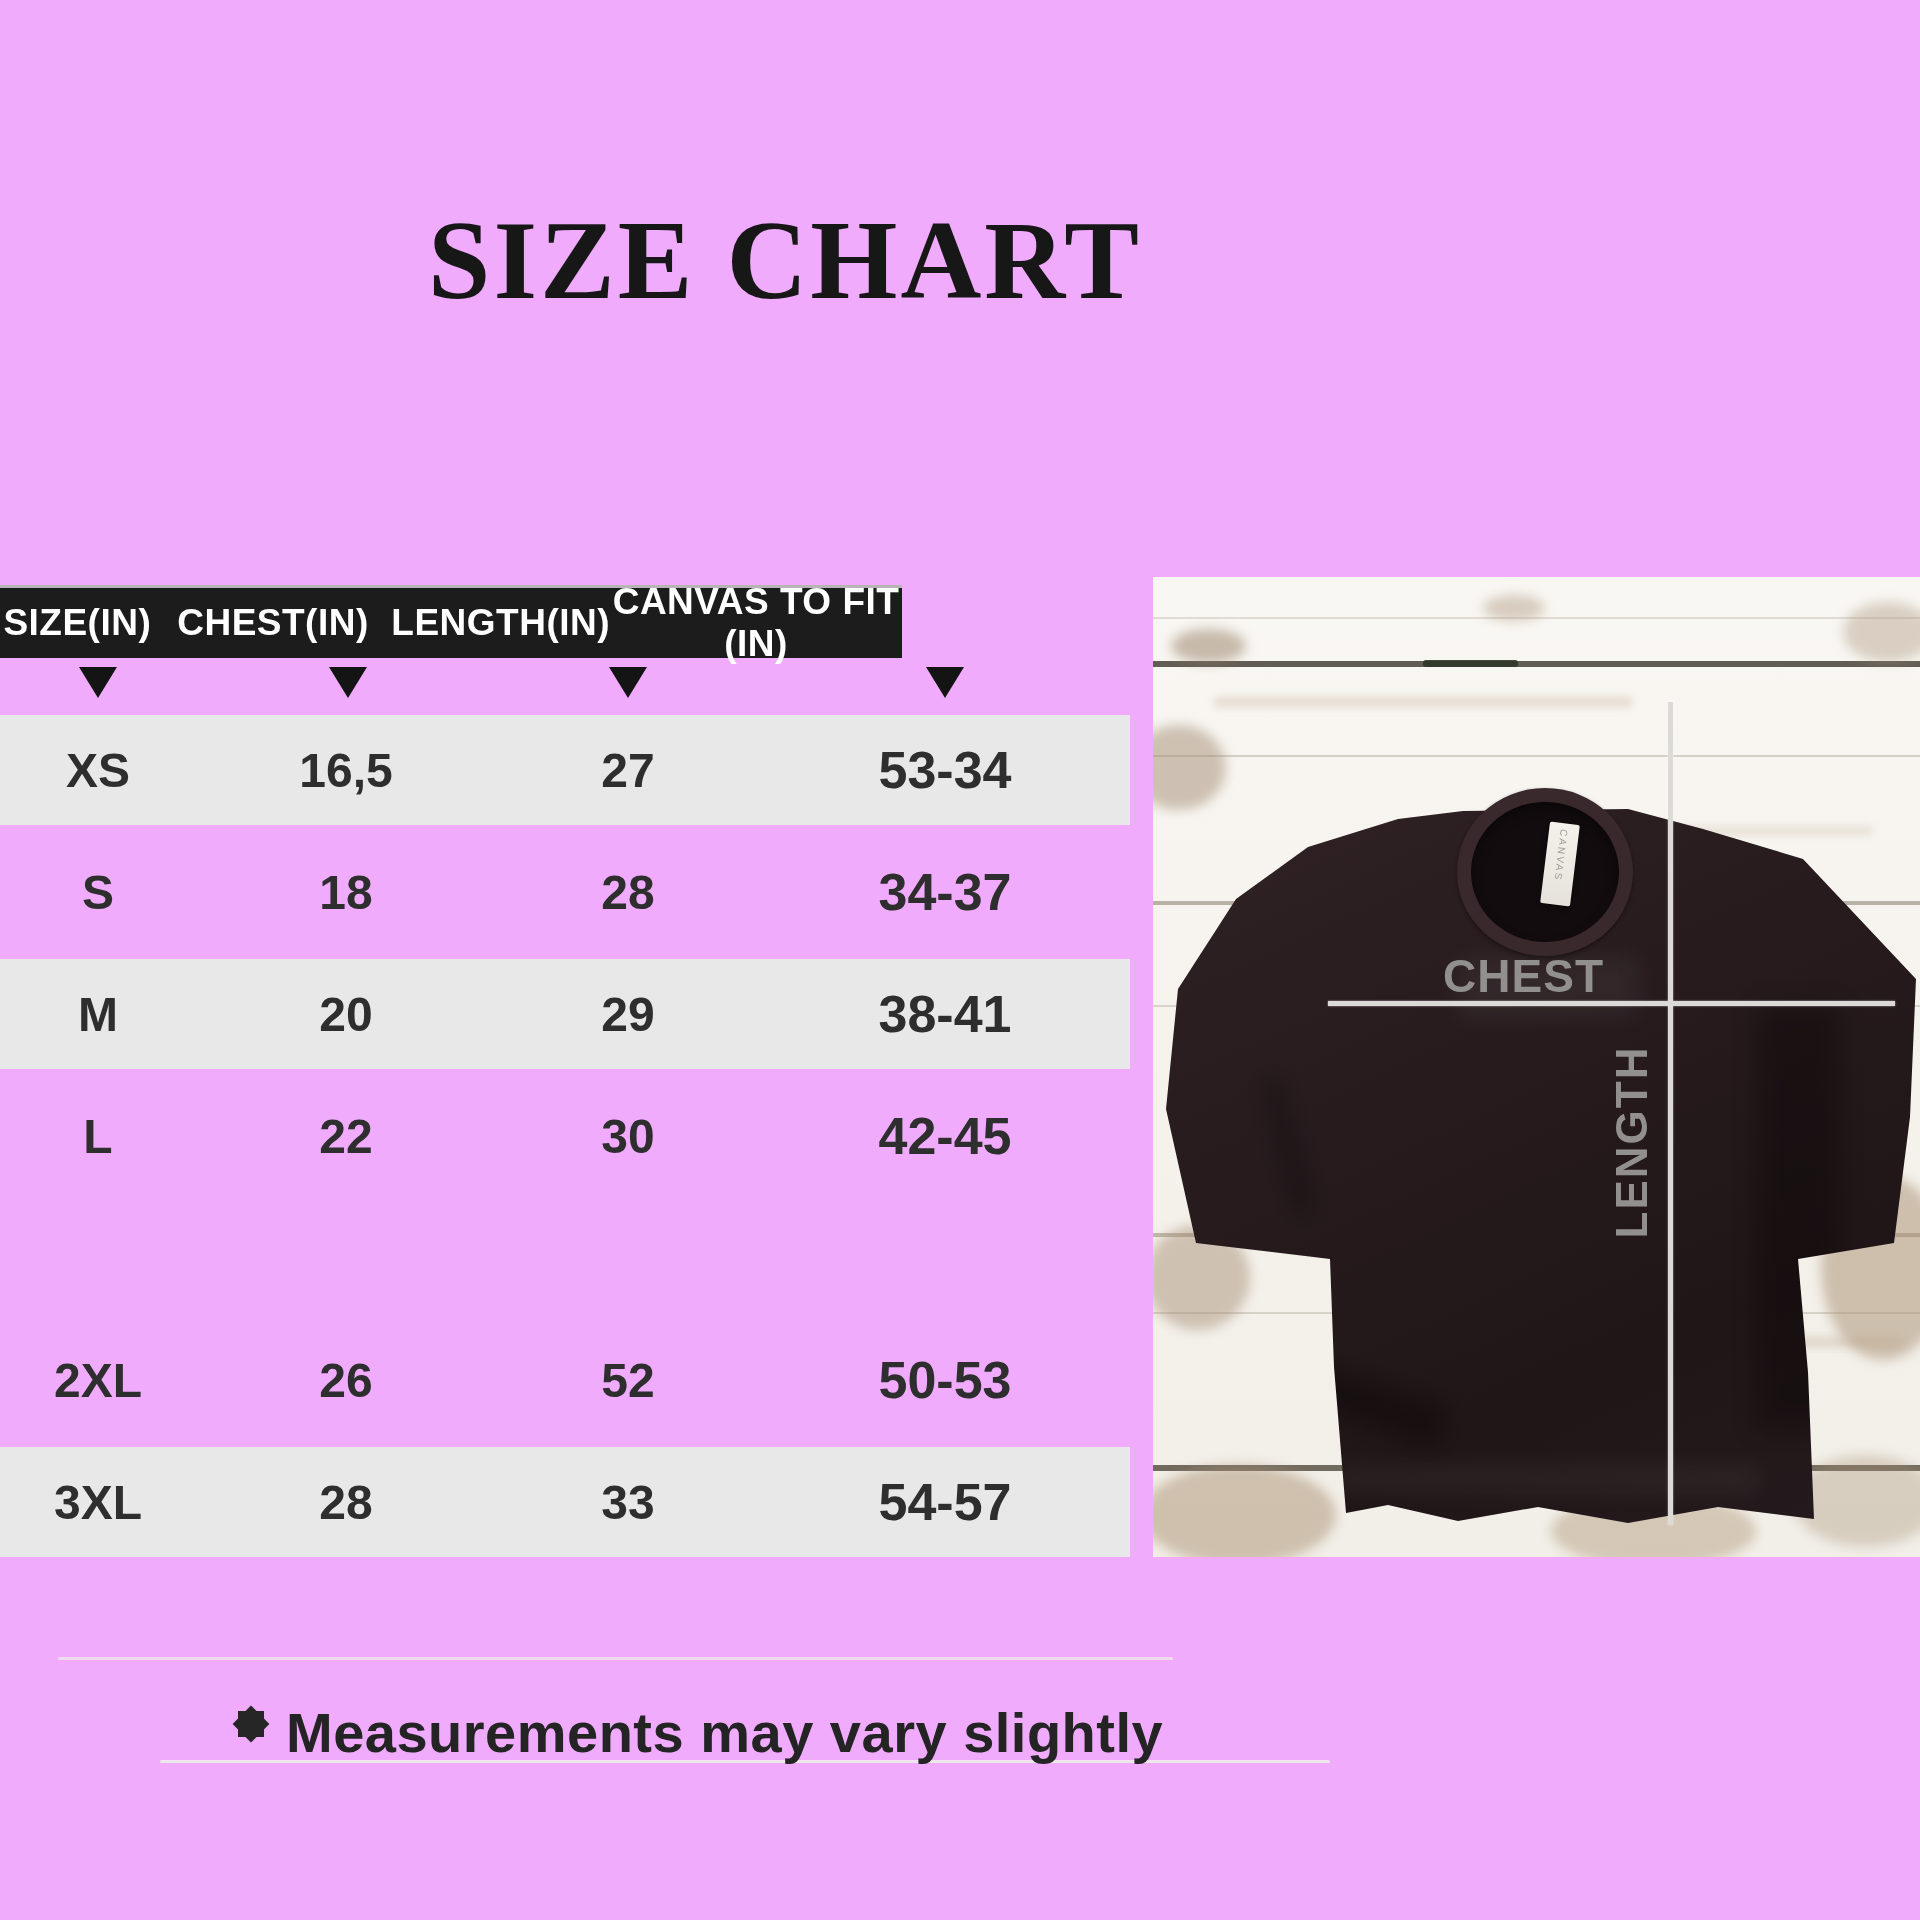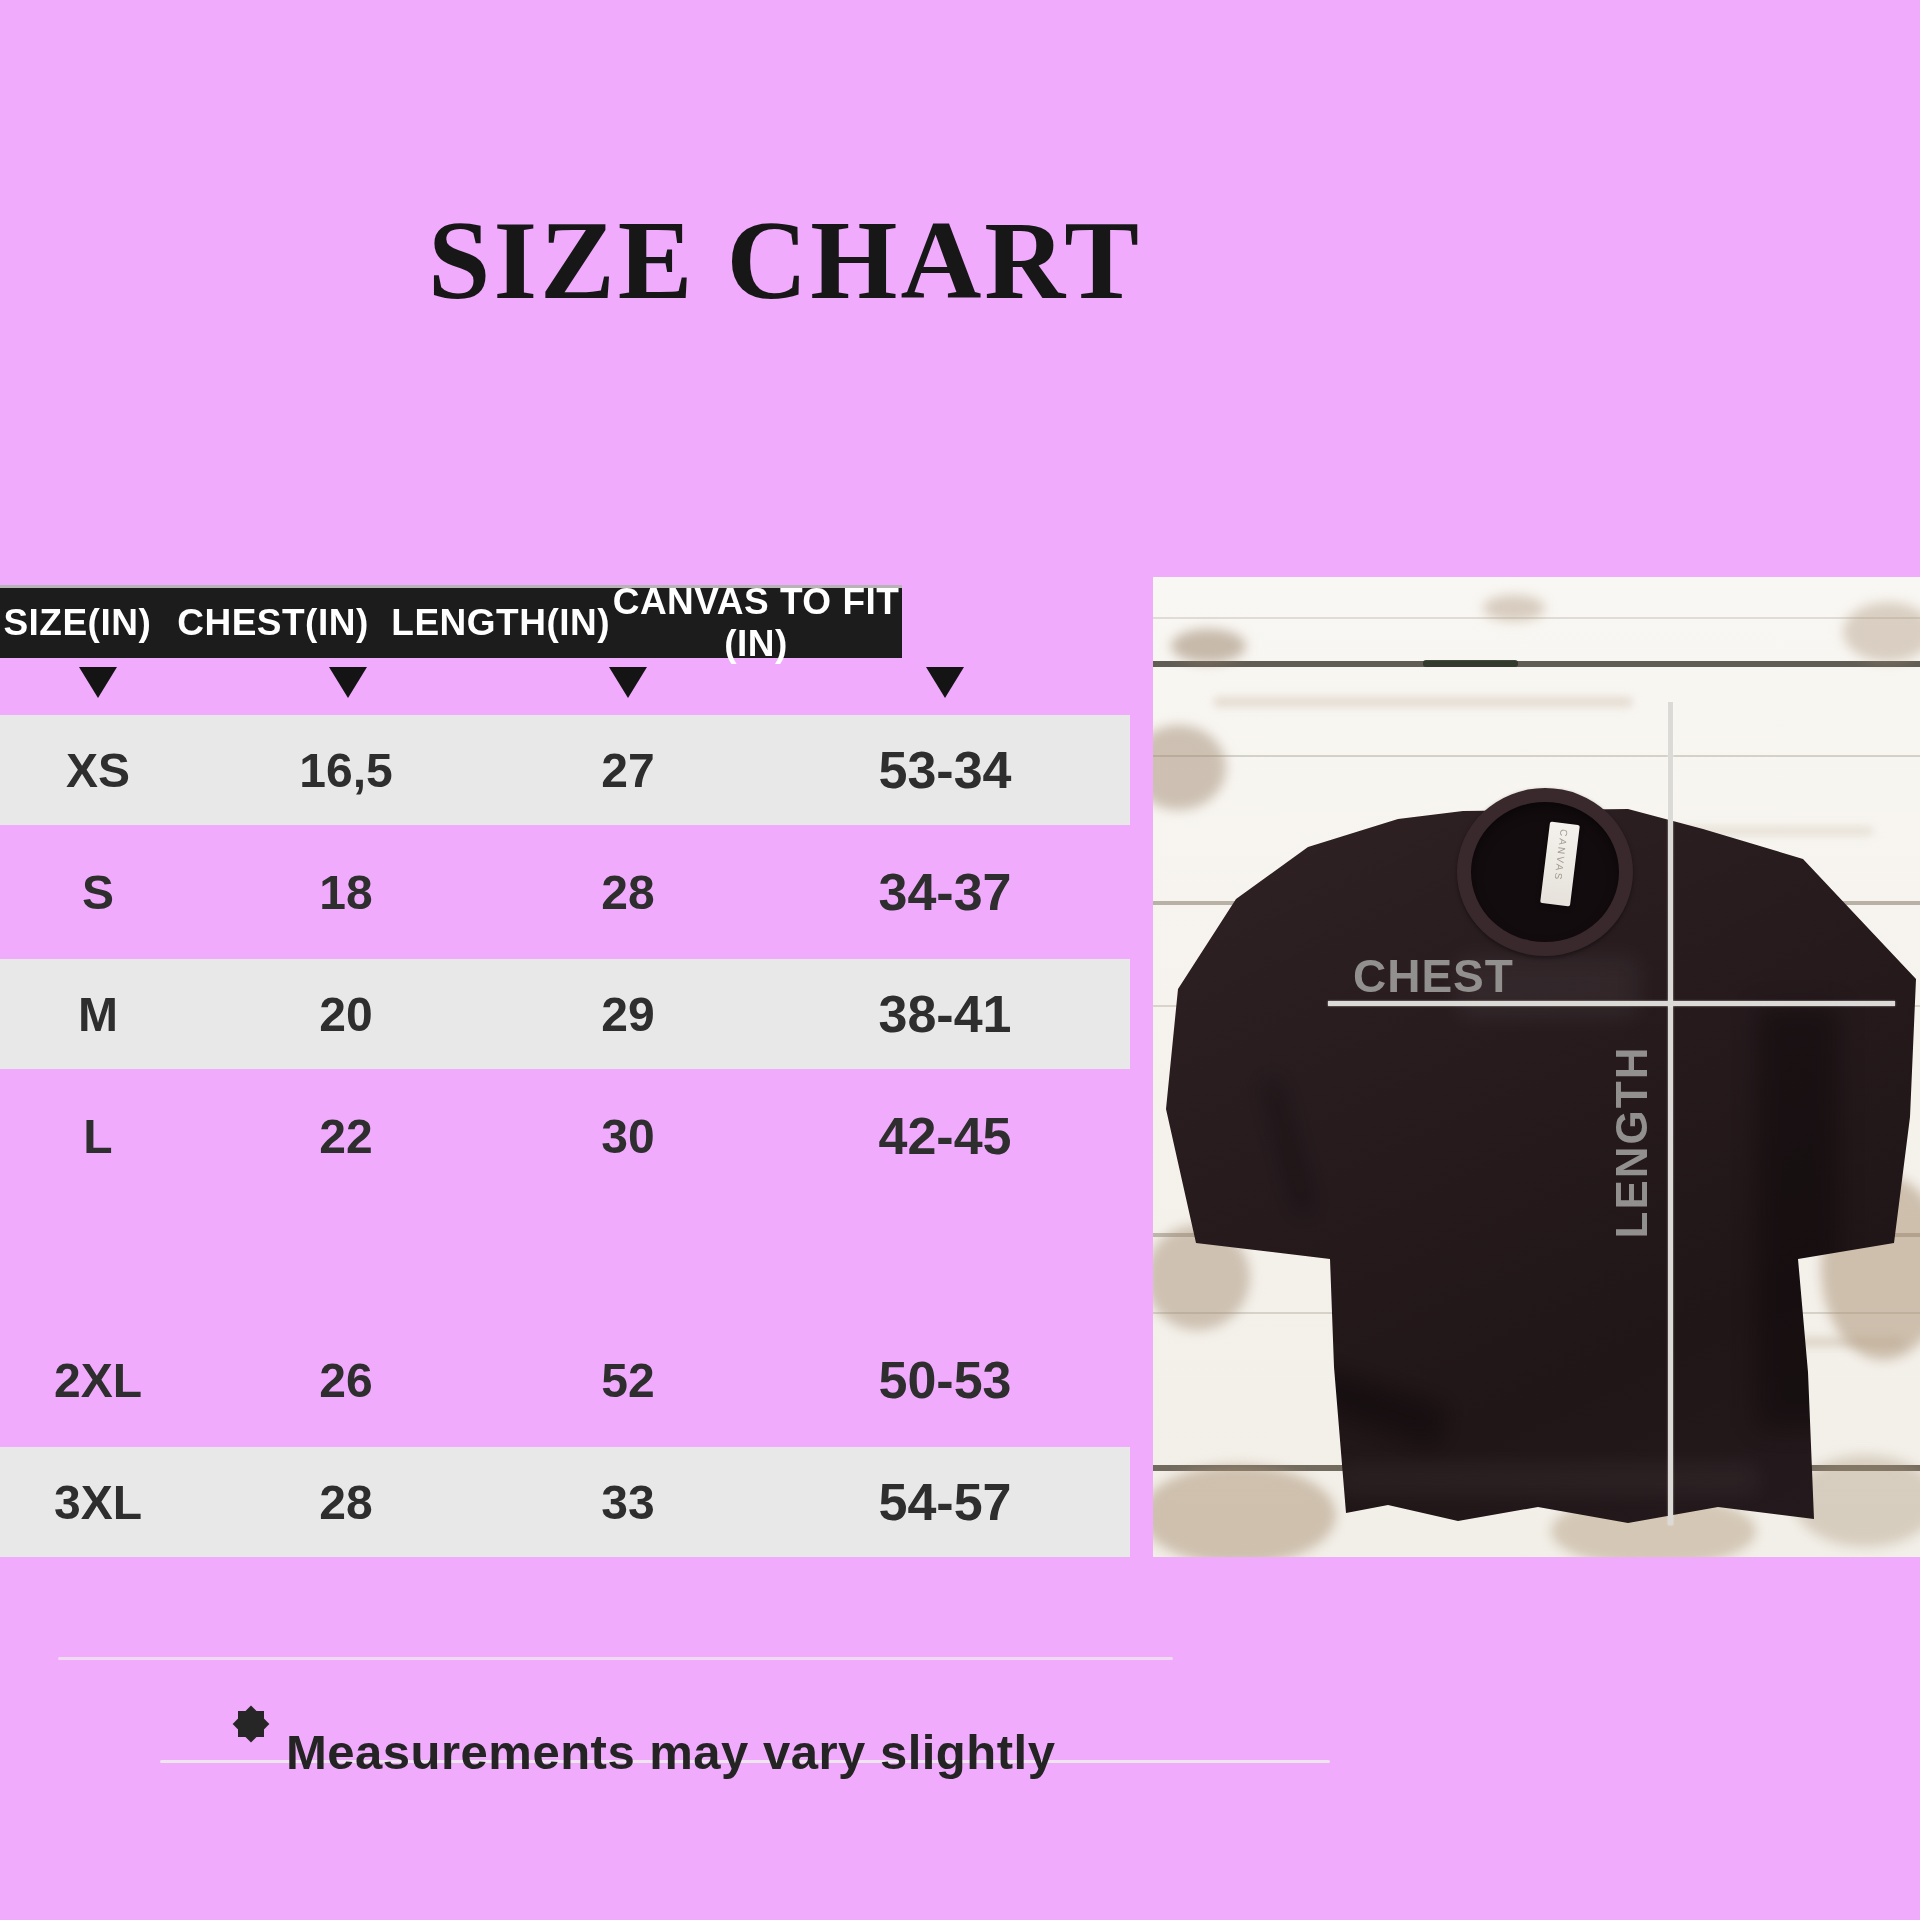--- a/index.html
+++ b/index.html
@@ -25,22 +25,22 @@
   .row.alt{background:#e9e8e8;}
   .row .c{display:flex;align-items:center;justify-content:center;
           font-weight:700;font-size:48px;color:#2e2e2e;}
   .row .c4{font-size:52px;}
 
   
   .faint{position:absolute;height:3px;background:#efeeec;border-radius:2px;}
   .star8{position:absolute;left:232px;top:1705px;width:38px;height:38px;}
   .star8 .sq{position:absolute;left:6px;top:6px;right:6px;bottom:6px;background:#262626;}
   .star8 .rot{transform:rotate(45deg);}
-  .note-text{position:absolute;left:286px;top:1700px;font-size:49px;font-weight:700;
-             color:#242424;letter-spacing:0.5px;margin-top:24px;}
+  .note-text{position:absolute;left:286px;top:1700px;font-size:56px;font-weight:700;
+             color:#242424;letter-spacing:0.5px;}
 
   
   .photo{position:absolute;left:1153px;top:577px;width:767px;height:980px;overflow:hidden;
          background:linear-gradient(180deg,#f9f7f3 0%,#f5f2ec 55%,#f2efe8 100%);}
   .gap{position:absolute;left:0;right:0;}
   .blot{position:absolute;border-radius:50%;filter:blur(6px);}
   .streak{position:absolute;filter:blur(4px);border-radius:6px;}
 
   
   .shirt{position:absolute;left:5px;top:230px;width:760px;height:722px;
@@ -58,21 +58,21 @@
   .tag{position:absolute;left:392px;top:246px;width:30px;height:82px;border-radius:2px;
        background:linear-gradient(180deg,#f4f1ec,#e6e2db);transform:rotate(7deg);
        box-shadow:0 2px 5px rgba(0,0,0,0.45);display:flex;justify-content:center;}
   .tag span{writing-mode:vertical-rl;font-size:10px;letter-spacing:2px;color:#a19b92;
             margin-top:6px;}
 
   .vline{position:absolute;left:515px;top:125px;width:5px;height:823px;background:#dcdad6;
          box-shadow:0 0 2px rgba(255,255,255,0.7);}
   .hline{position:absolute;left:175px;top:424px;width:567px;height:5px;background:#dcdad6;
          box-shadow:0 0 2px rgba(255,255,255,0.7);}
-  .chest-label{position:absolute;left:200px;top:372px;width:230px;text-align:left;
+  .chest-label{position:absolute;left:221px;top:372px;width:230px;text-align:right;
                font-size:46px;font-weight:700;letter-spacing:1px;color:#91908e;}
   .length-label{position:absolute;left:379px;top:539px;width:200px;height:52px;
                 display:flex;align-items:center;justify-content:center;
                 transform:rotate(-90deg);font-size:44px;font-weight:700;
                 letter-spacing:2px;color:#91908e;}
 </style>
 </head>
 <body>
 
 <div id="stage">

